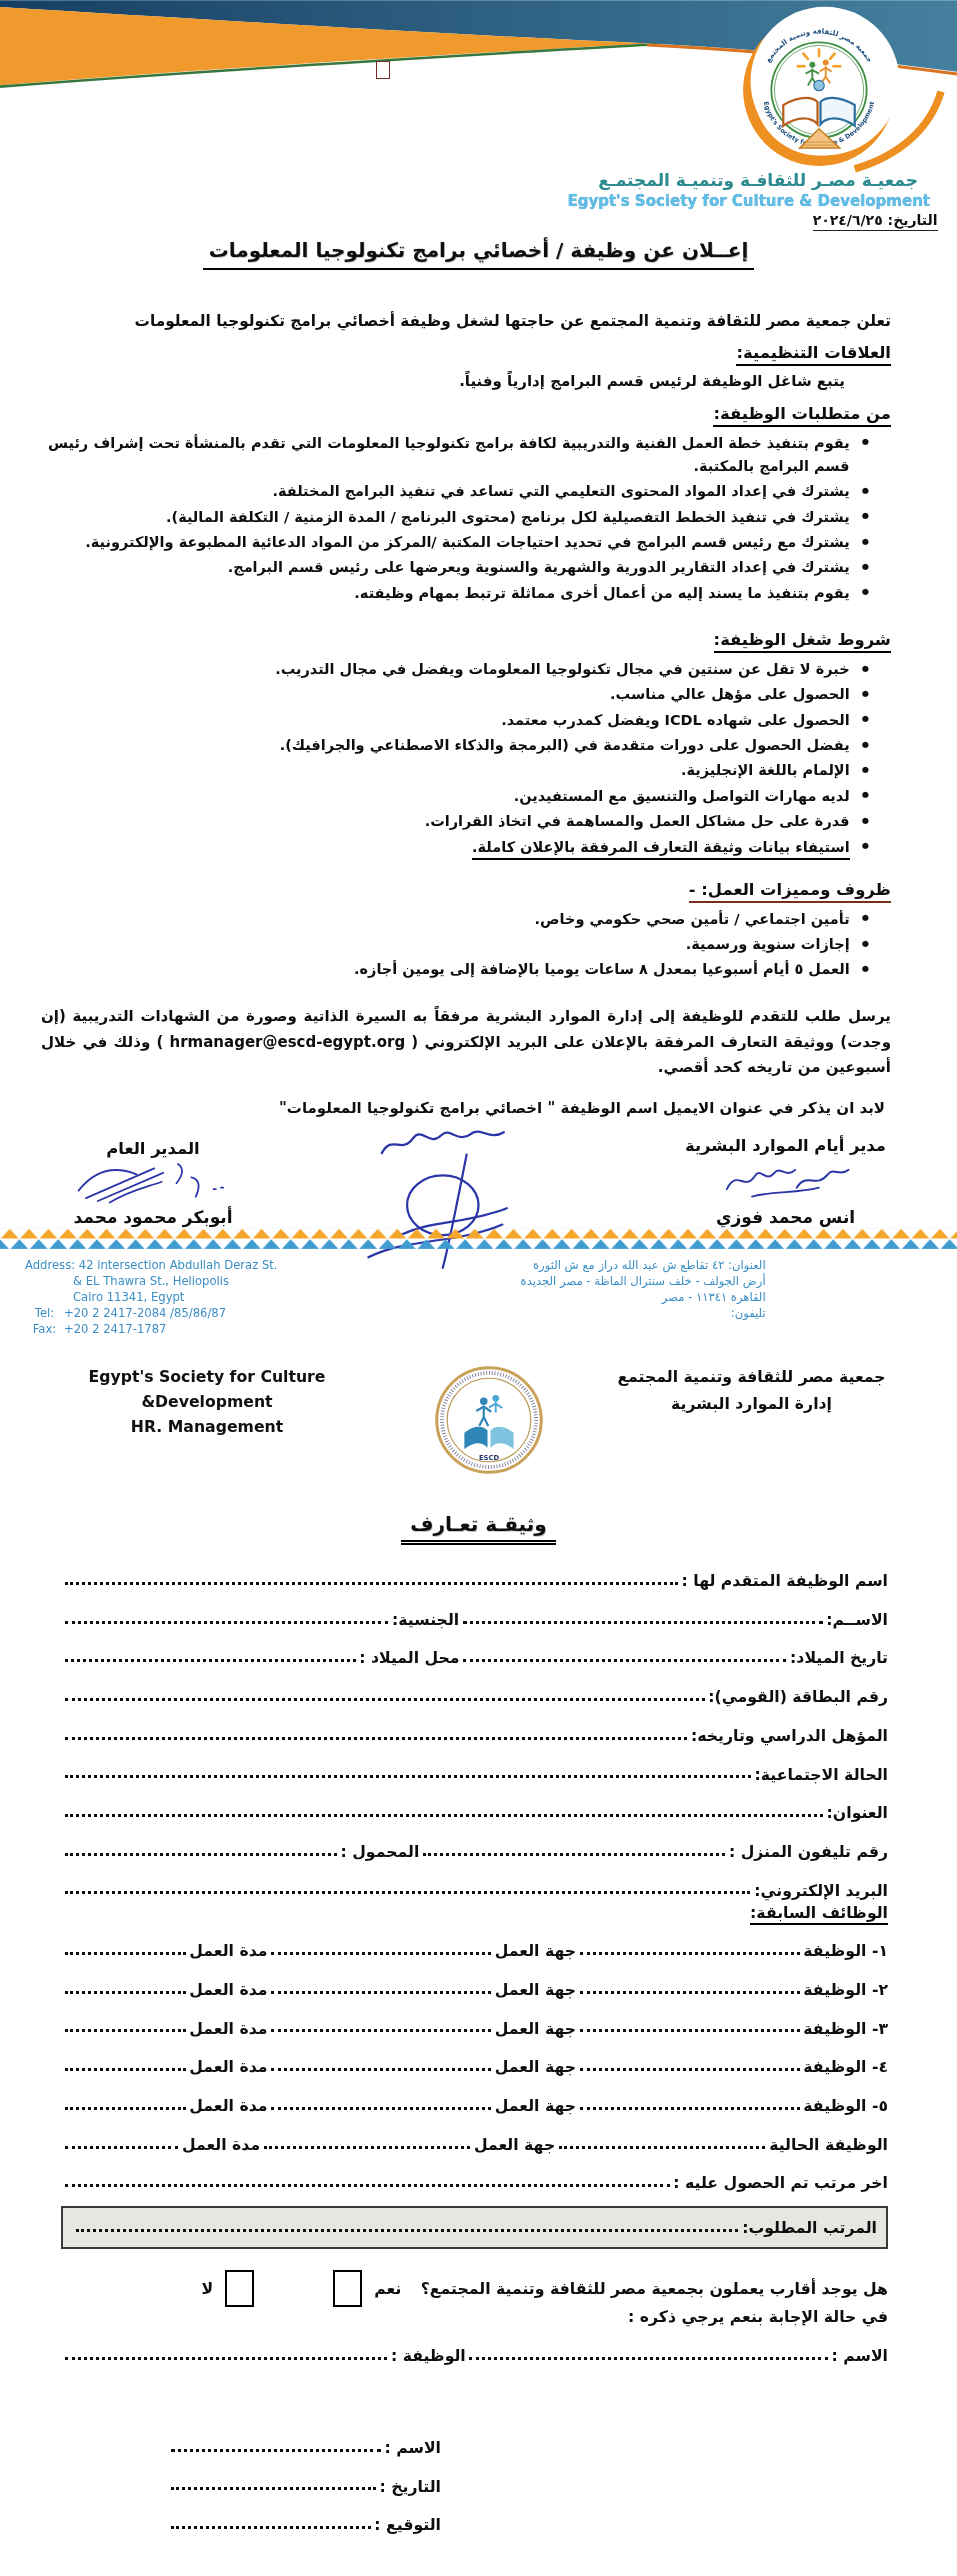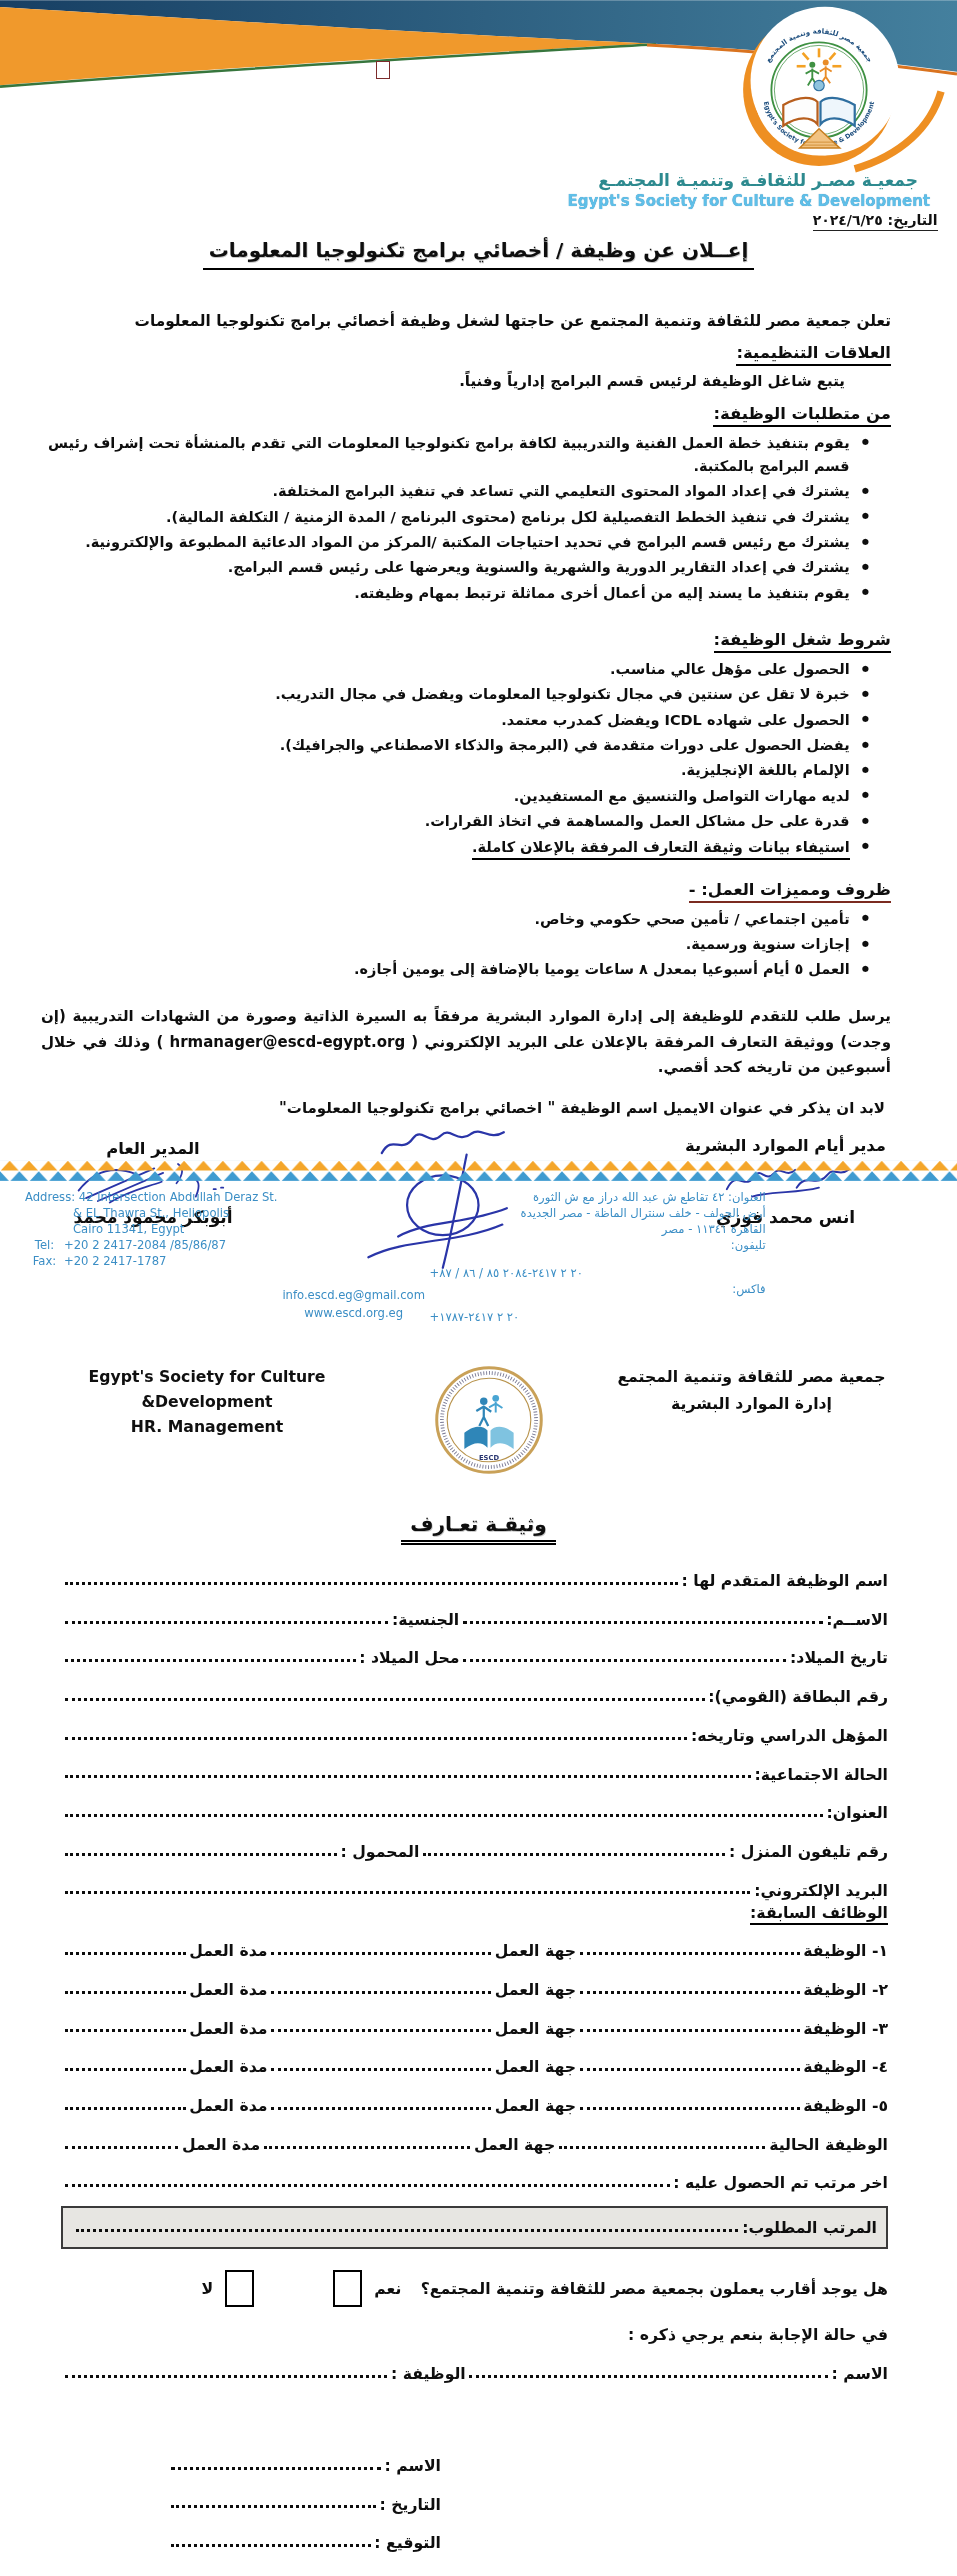--- a/index.html
+++ b/index.html
@@ -35,21 +35,21 @@
   
   .sigrow{position:relative;height:118px;margin-top:19.4px;}
   .sigcol{position:absolute;text-align:center;}
   .sig-hr{right:45px;top:0;width:253px;}
   .sig-gm{left:41px;top:3px;width:224px;}
   .sigtitle{font-size:16.4px;font-weight:bold;direction:rtl;}
   .signame{font-size:17px;font-weight:bold;direction:rtl;}
   .sig-center{position:absolute;left:349px;top:-10.4px;}
 
   
-  .p1bottom{position:absolute;left:0;top:1160px;width:776px;}
+  .p1bottom{position:absolute;left:0;top:1228px;width:776px;}
   .contact{display:flex;margin-top:4.5px;color:#3b8ec5;font-size:11.6px;}
   .c-left{margin-left:25px;width:268px;line-height:1.4;}
   .c-left .ind{padding-left:48px;}
   .crow{display:flex;}
   .clabel{width:39px;text-align:center;}
   .c-mid{flex:1;text-align:center;align-self:flex-end;padding-bottom:3px;line-height:1.55;}
   .c-right{width:350px;direction:rtl;text-align:right;margin:0 10.4px 0 4.5px;line-height:1.4;}
   .arrow-row{display:flex;direction:rtl;justify-content:space-between;}
   .num{direction:ltr;unicode-bidi:embed;margin-top:28px;}
 
@@ -67,21 +67,21 @@
   .dots{flex:1;border-bottom:3px dotted #0c0c0c;margin:0 3.7px 5.2px;height:0.7px;}
   .dots.m{flex:.9;}
   .dots.s{flex:.55;}
   .fhead{margin-top:3px;font-size:15.7px;font-weight:bold;}
   .fhead span{border-bottom:2.2px solid #000;padding-bottom:1.5px;}
   .salbox{border:2.2px solid #3a3a3a;background:#e7e6e2;margin-top:13.4px;padding:3px 9px 10.4px;}
   .salbox .frow{margin-top:3px;}
   .qrow{display:flex;align-items:center;margin-top:21px;font-size:15.7px;font-weight:bold;}
   .cbx{width:25px;height:33px;border:2.2px solid #000;background:#fff;margin:0 12px;}
   .qspace{width:55px;}
-  .ifyes{margin-top:18px;font-size:15.7px;font-weight:bold;}
+  .ifyes{font-size:15.7px;font-weight:bold;}
   .bottomblock{width:274px;margin:69px 447px 0 0;}
 </style>
 </head>
 <body>
 
 <div class="page" id="p1">
 
   <div class="hdr">
     <svg class="waves" width="957" height="230" viewBox="0 0 1284 308">
       <defs>
@@ -163,22 +163,22 @@
     <li>يشترك في تنفيذ الخطط التفصيلية لكل برنامج (محتوى البرنامج / المدة الزمنية / التكلفة المالية).</li>
     <li>يشترك مع رئيس قسم البرامج في تحديد احتياجات المكتبة /المركز من المواد الدعائية المطبوعة والإلكترونية.</li>
     <li>يشترك في إعداد التقارير الدورية والشهرية والسنوية ويعرضها على رئيس قسم البرامج.</li>
     <li>يقوم بتنفيذ ما يسند إليه من أعمال أخرى مماثلة ترتبط بمهام وظيفته.</li>
   </ul>
 
   <div class="sec" style="margin-top:25px">
     <span class="ln">شروط شغل الوظيفة:</span>
   </div>
   <ul class="blt">
+    <li>خبرة لا تقل عن سنتين في مجال تكنولوجيا المعلومات ويفضل في مجال التدريب.</li>
     <li>الحصول على مؤهل عالي مناسب.</li>
-    <li>خبرة لا تقل عن سنتين في مجال تكنولوجيا المعلومات ويفضل في مجال التدريب.</li>
     <li>الحصول على شهاده ICDL ويفضل كمدرب معتمد.</li>
     <li>يفضل الحصول على دورات متقدمة في (البرمجة والذكاء الاصطناعي والجرافيك).</li>
     <li>الإلمام باللغة الإنجليزية.</li>
     <li>لديه مهارات التواصل والتنسيق مع المستفيدين.</li>
     <li>قدرة على حل مشاكل العمل والمساهمة في اتخاذ القرارات.</li>
     <li><span class="u">استيفاء بيانات وثيقة التعارف المرفقة بالإعلان كاملة.</span></li>
   </ul>
 
   <div class="sec" style="margin-top:21px">
     <span class="ln maroon">ظروف ومميزات العمل: -</span>

